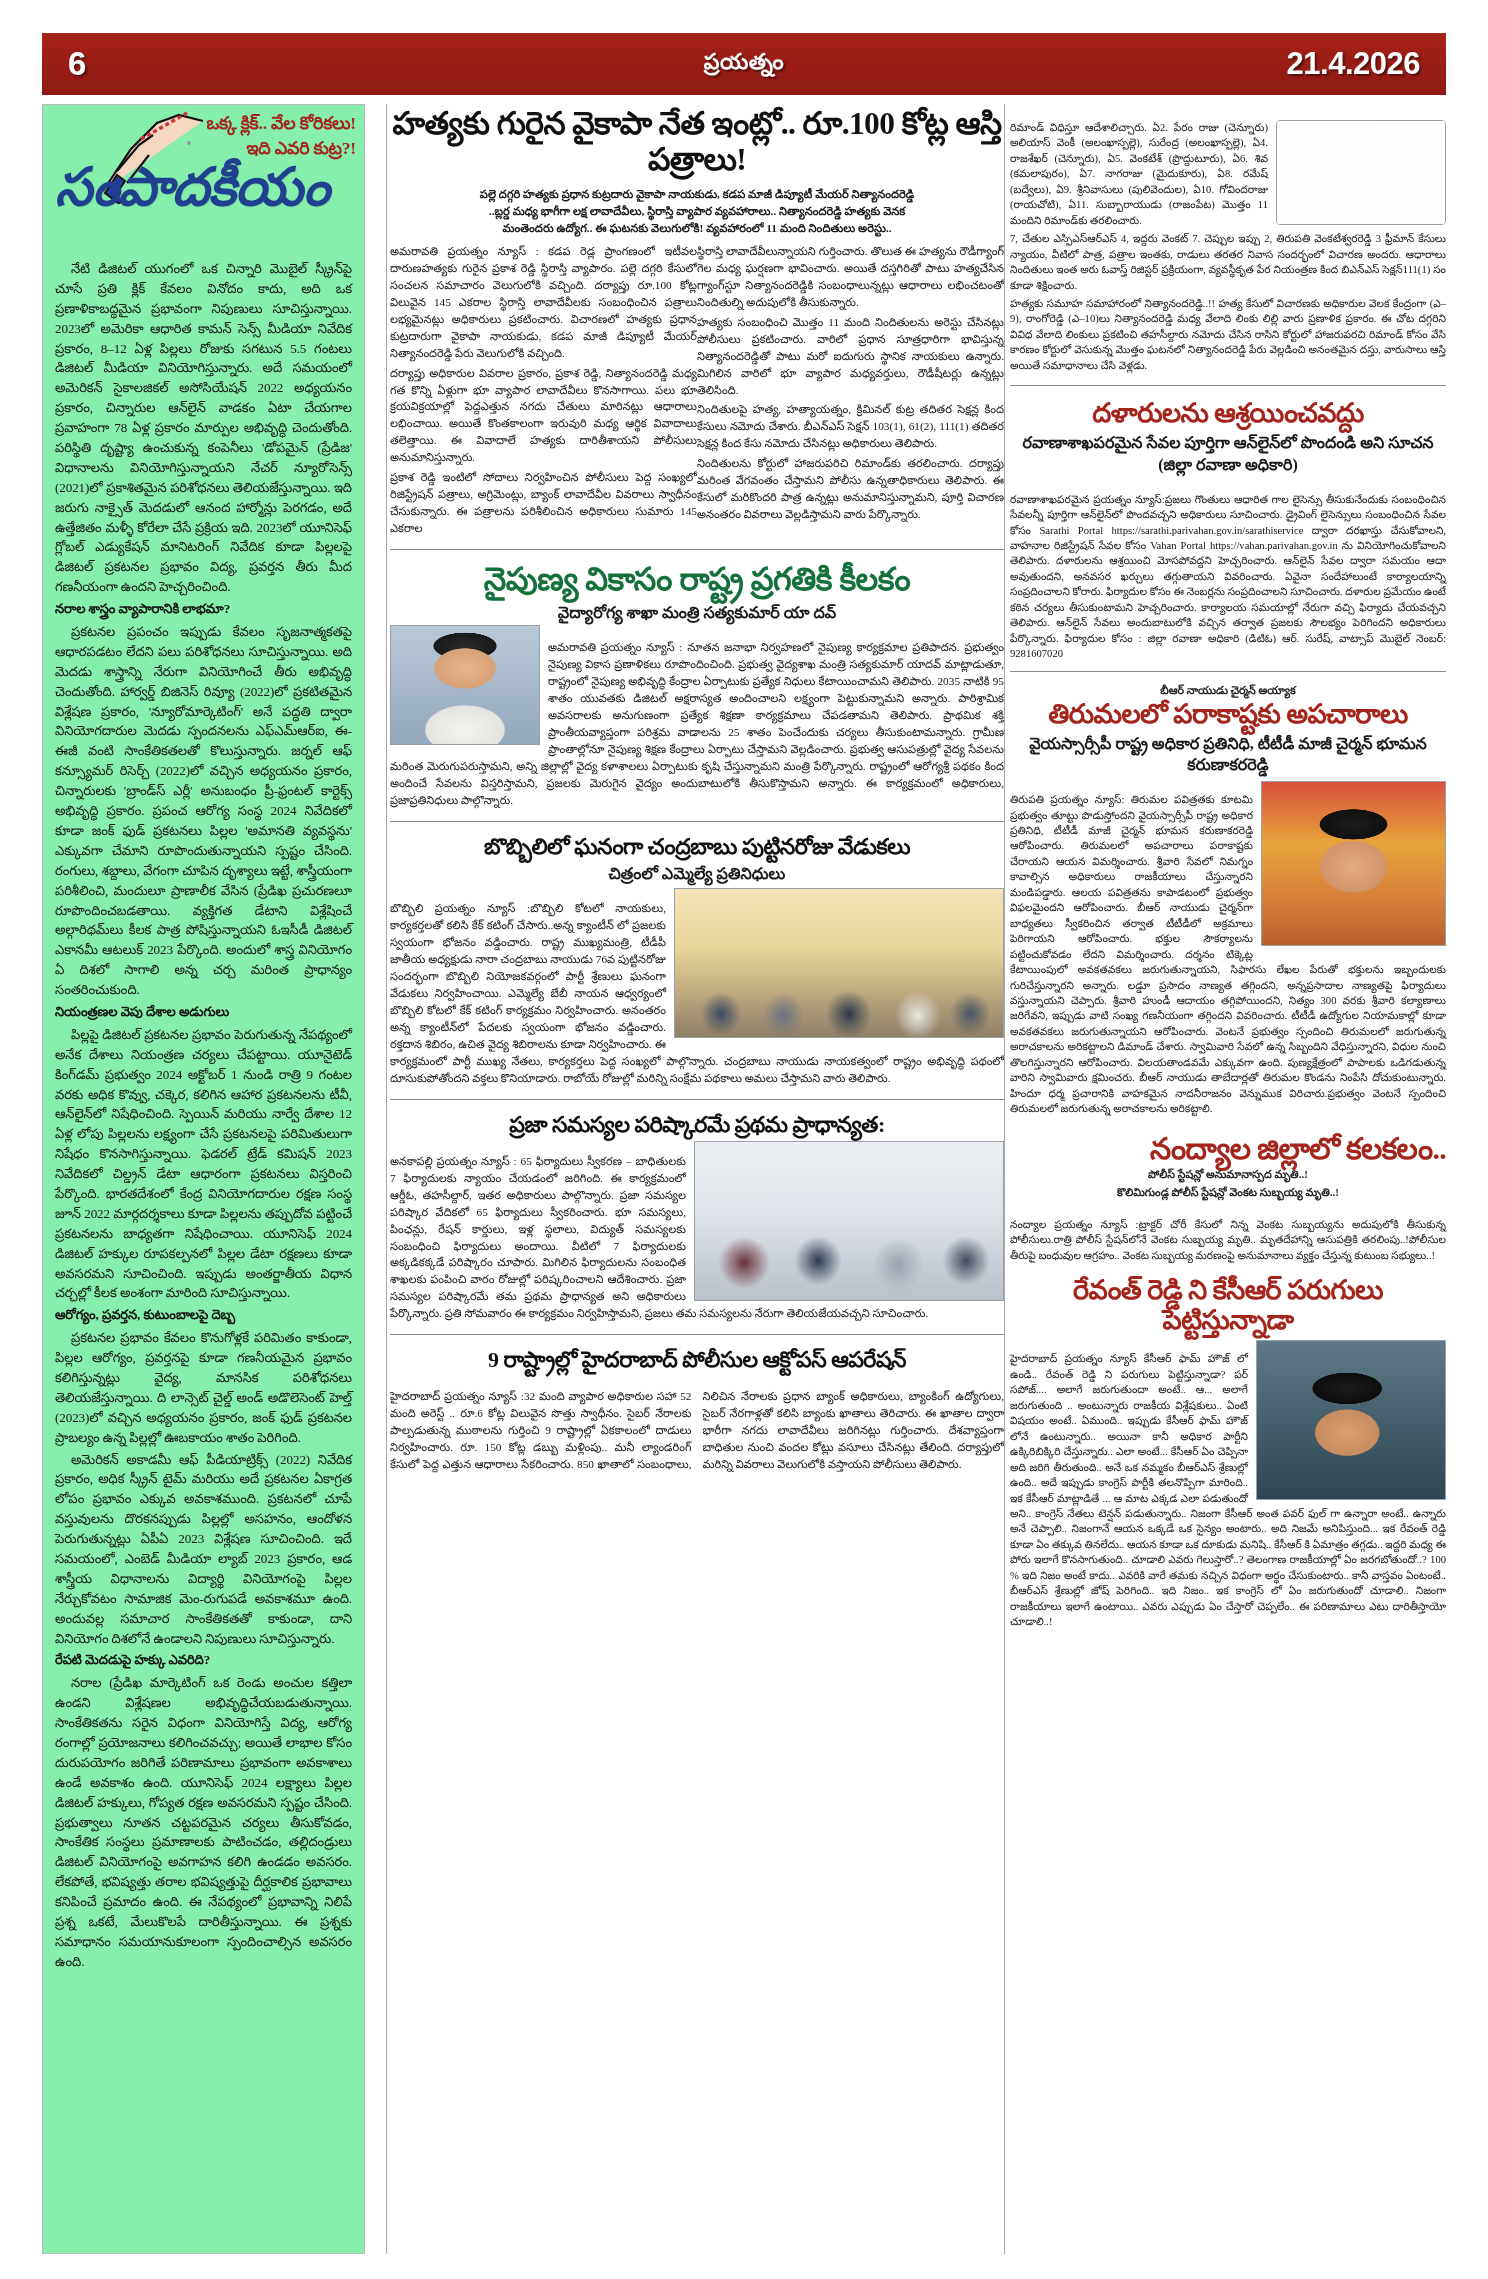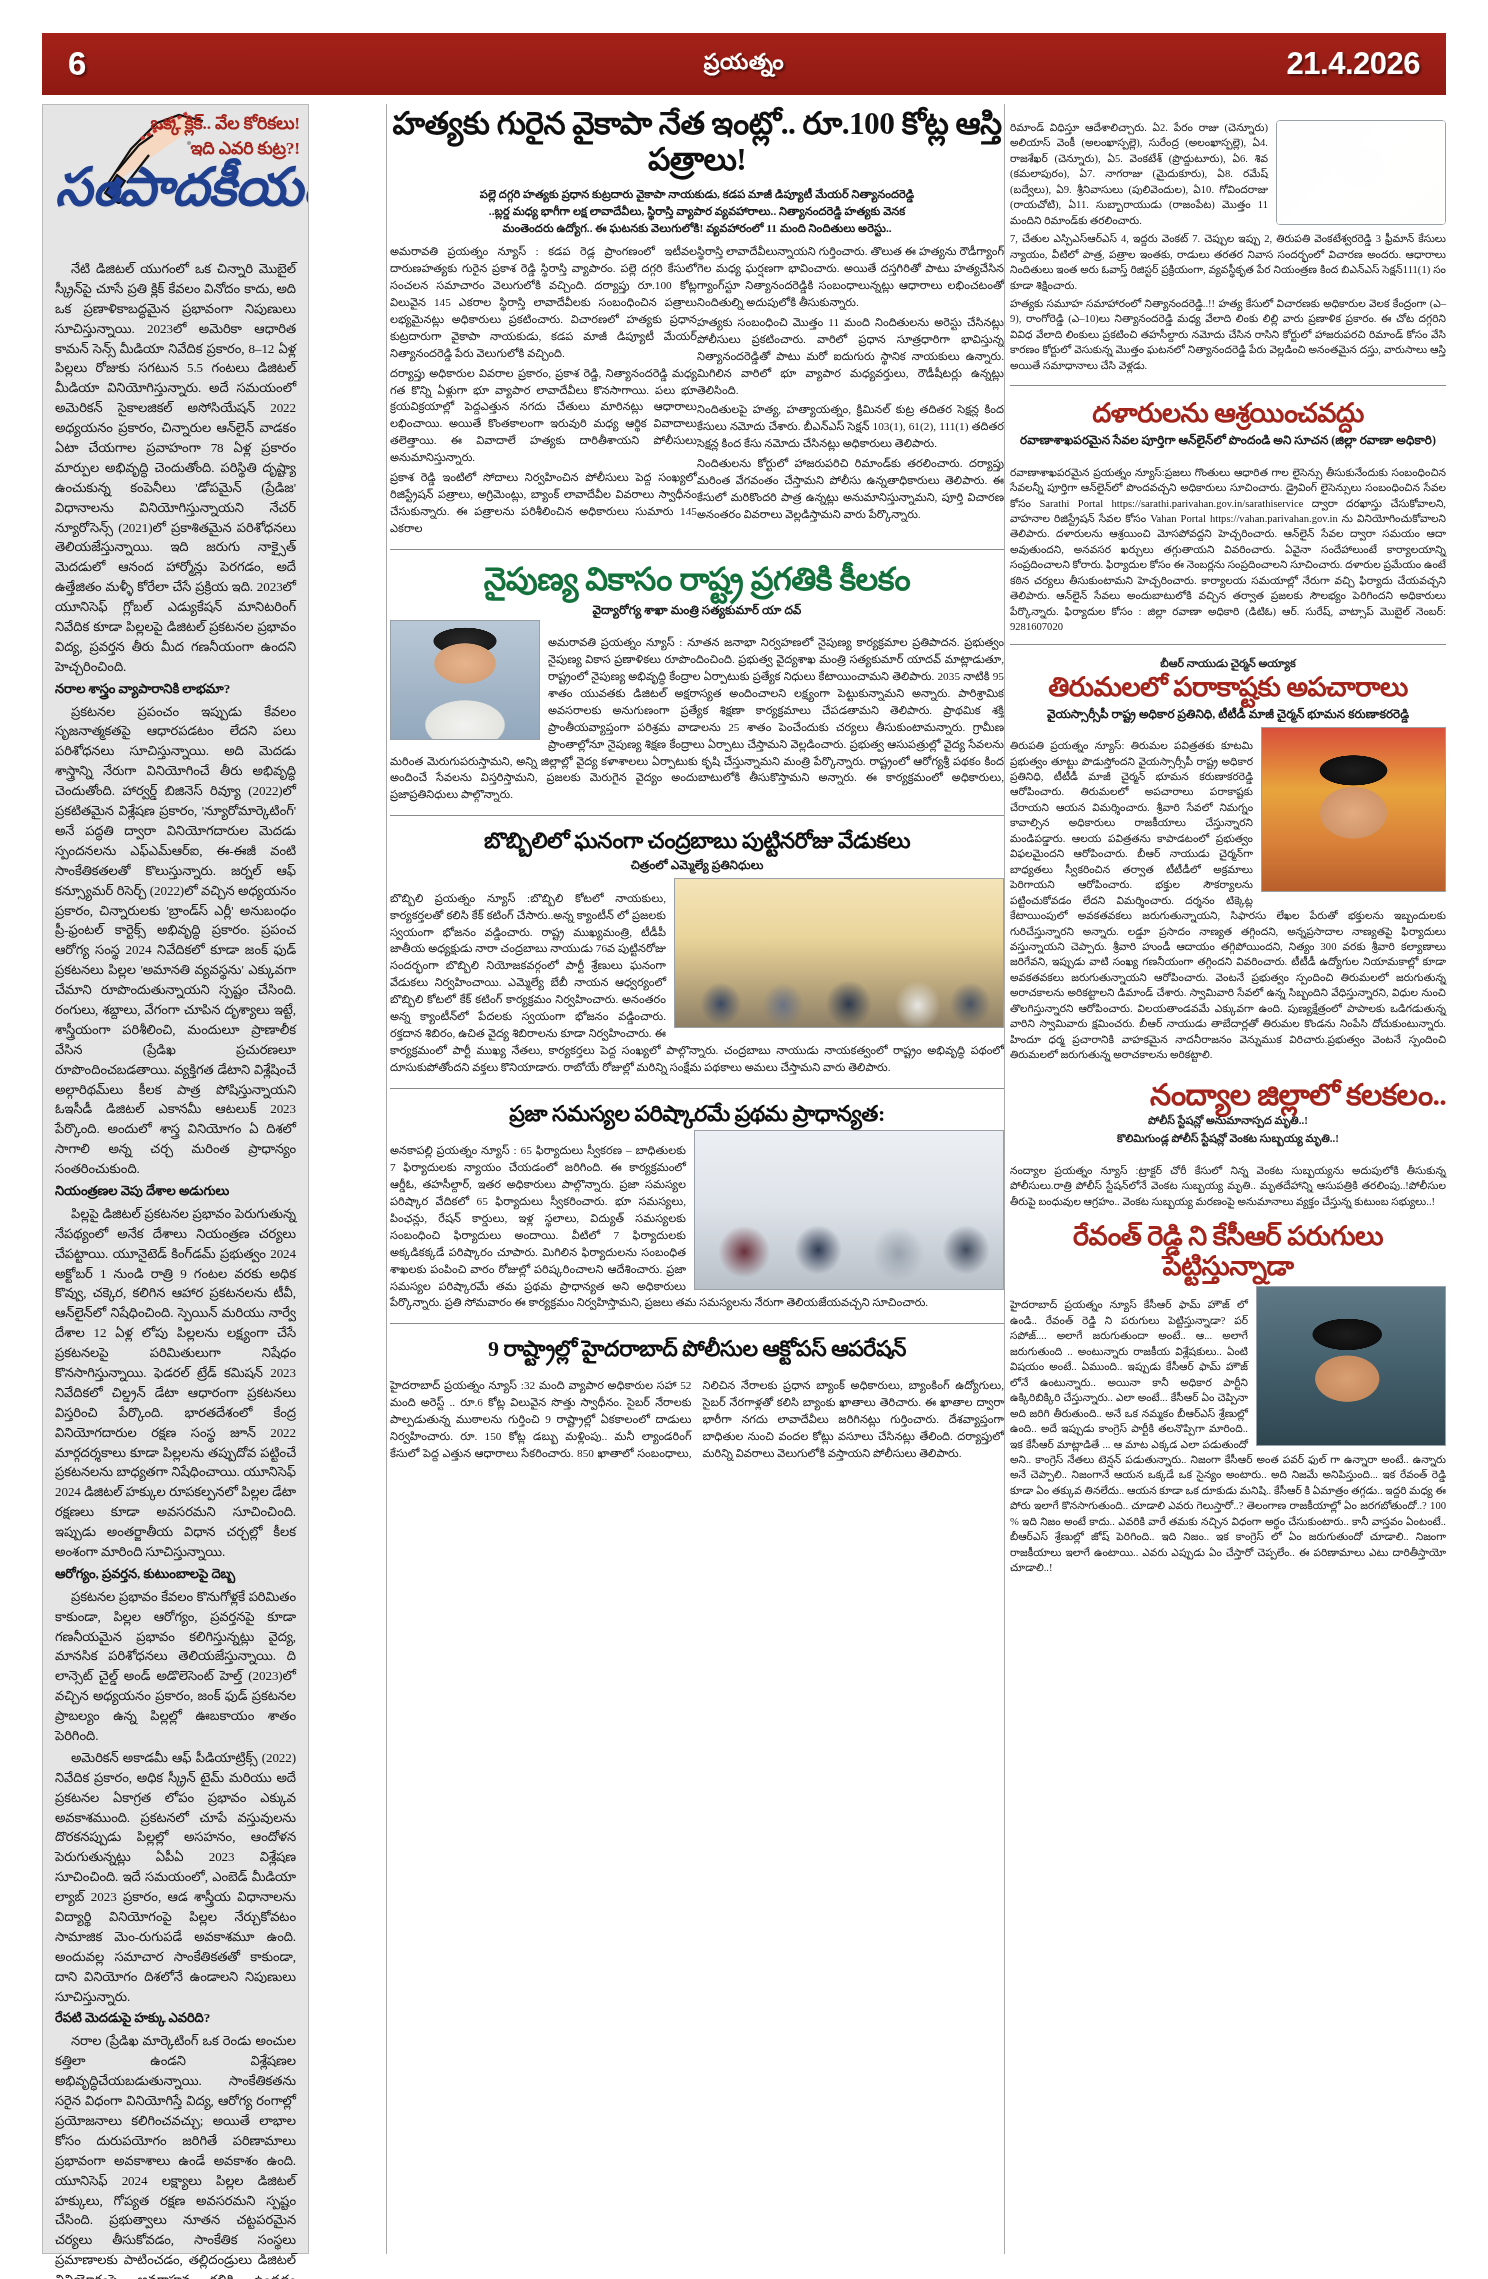--- a/index.html
+++ b/index.html
@@ -60,24 +60,24 @@
     text-shadow: 2px 2px 2px rgba(0,0,0,.45);
     font-family: "Liberation Sans", sans-serif;
     letter-spacing: -0.5px;
   }
 
   
   .col-edit {
     position: absolute;
     left: 42px;
     top: 104px;
-    width: 267px;
+    width: 323px;
     height: 2150px;
     border: 1px solid #b9b9b9;
-    background: #e5e5e5;
+    background: #86efac;
     padding: 0;
   }
 
   .col-mid {
     position: absolute;
     left: 390px;
     top: 104px;
     width: 614px;
     height: 2150px;
   }
@@ -199,21 +199,21 @@
   }
   .art-head-red-lg {
     font-size: 30px;
     font-weight: bold;
     color: #a3251c;
     text-align: right;
     line-height: 1.1;
     letter-spacing: -.7px;
   }
   .art-dek {
-    font-size: 12px;
+    font-size: 16px;
     font-weight: bold;
     text-align: center;
     margin-top: 4px;
     color: #1a1a1a;
     line-height: 1.35;
   }
   .art-body {
     margin-top: 16px;
     font-size: 11.3px;
     line-height: 1.5;

